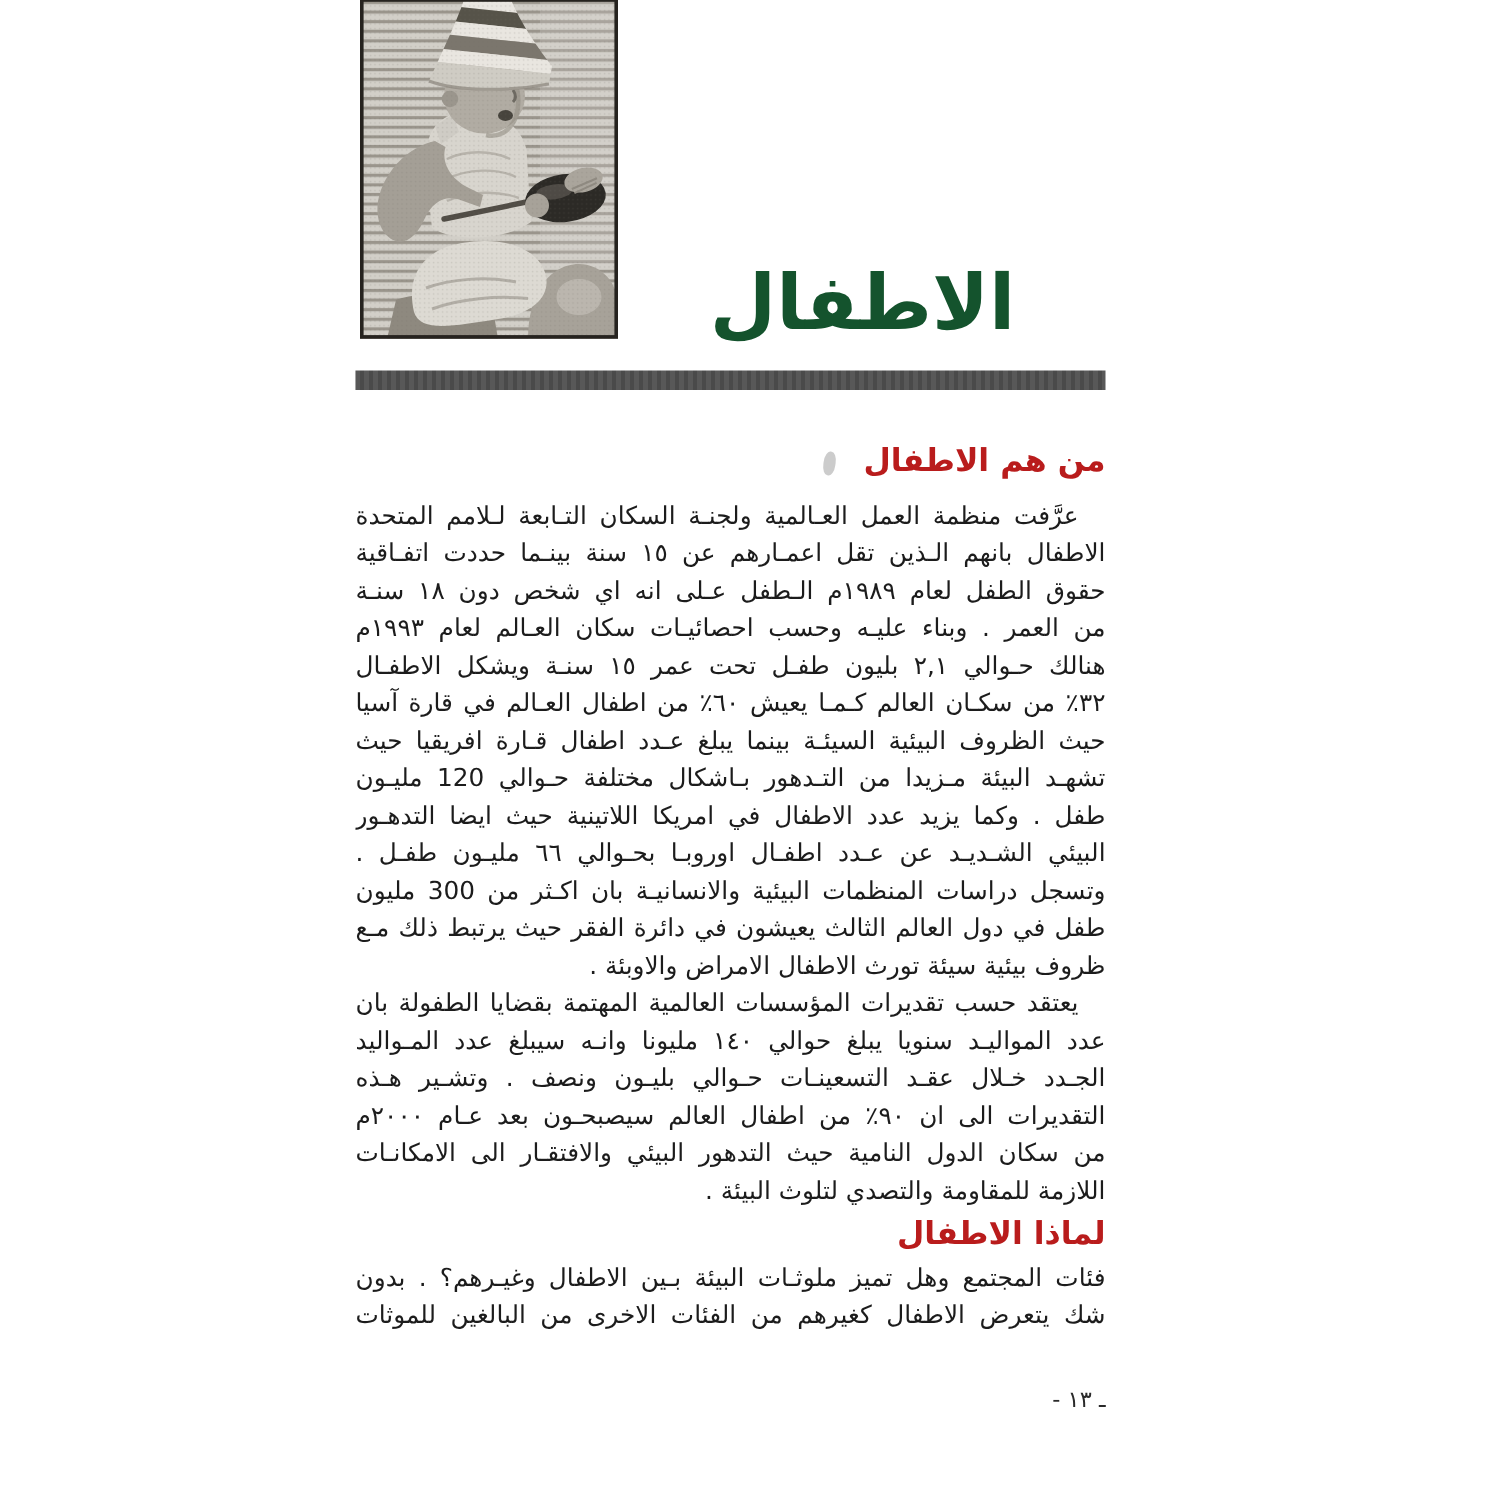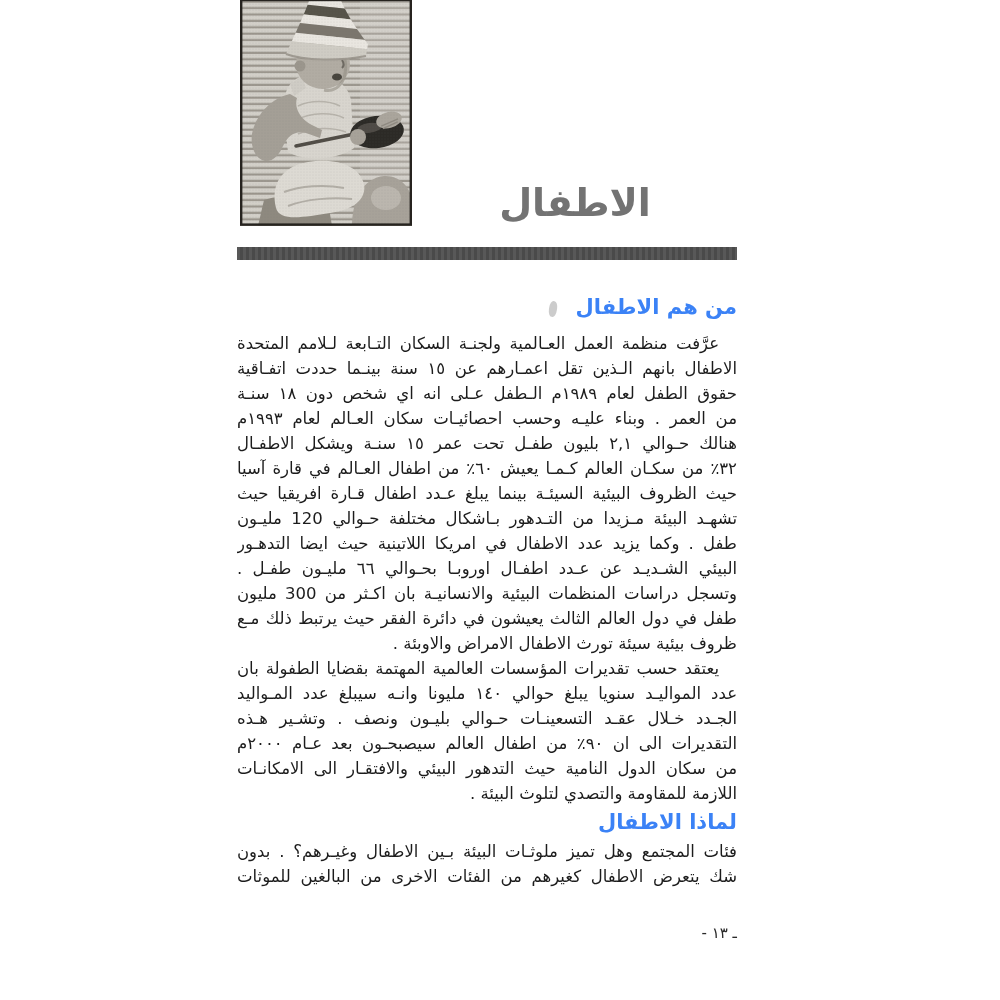--- a/index.html
+++ b/index.html
@@ -20,43 +20,43 @@
     color:var(--ink);
   }
   
   #photo{
     position:absolute;left:240px;top:0;width:172px;height:226px;
   }
   
   #chapter-title{
     position:absolute;left:410px;top:176px;width:330px;height:54px;
     direction:rtl;text-align:center;
-    font-size:38px;font-weight:bold;line-height:54px;
-    color:#737373;
+    font-size:51px;font-weight:bold;line-height:54px;
+    color:#14532d;
     letter-spacing:0;
   }
   
   #rule-bar{
     position:absolute;left:237px;top:247px;width:500px;height:13px;
     background:repeating-linear-gradient(90deg,#585858 0 3px,#4a4a4a 3px 6px);
   }
   
   #smudge{
     position:absolute;left:549px;top:301px;width:8px;height:16px;
     background:#c3c3c3;border-radius:45%;transform:rotate(8deg);
     opacity:.85;
   }
   
   #text-column{
     position:absolute;left:237px;top:292px;width:500px;
     direction:rtl;
   }
   .section-heading{
     font-size:21px;font-weight:bold;line-height:30px;height:30px;
-    color:#3b82f6;text-align:right;
+    color:#b91c1c;text-align:right;
   }
   .h-first{margin:0 0 9px 0;}
   .h-second{margin:1px 0 2px 0;}
   .para{margin:0;}
   .line{
     height:25px;line-height:25px;
     font-size:16.5px;
     text-align:justify;text-align-last:justify;
     text-justify:inter-word;
     overflow:hidden;

